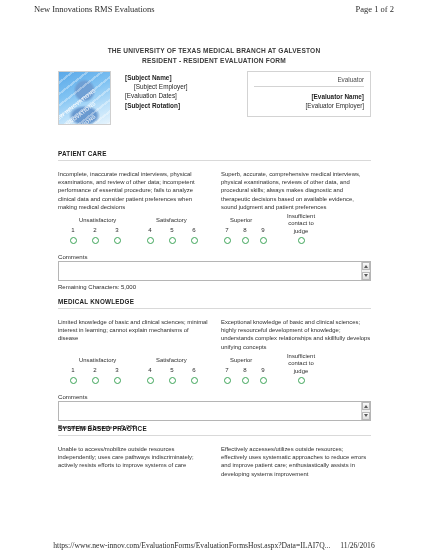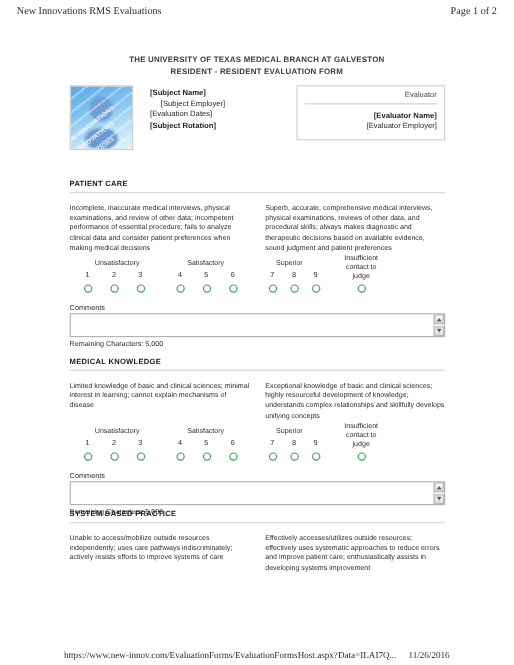--- a/index.html
+++ b/index.html
@@ -18,21 +18,21 @@
 
   
   .print-header {
     position: absolute;
     top: 0; left: 0;
     width: 428px;
     height: 18px;
     display: flex;
     justify-content: space-between;
     align-items: center;
-    padding: 0 14px;
+    padding: 0 34px;
     box-sizing: border-box;
     font-family: "Liberation Serif", serif;
     font-size: 8.5px;
     color: #2b2b2b;
   }
   .print-footer {
     position: absolute;
     bottom: 4px; left: 0;
     width: 428px;
     display: flex;

